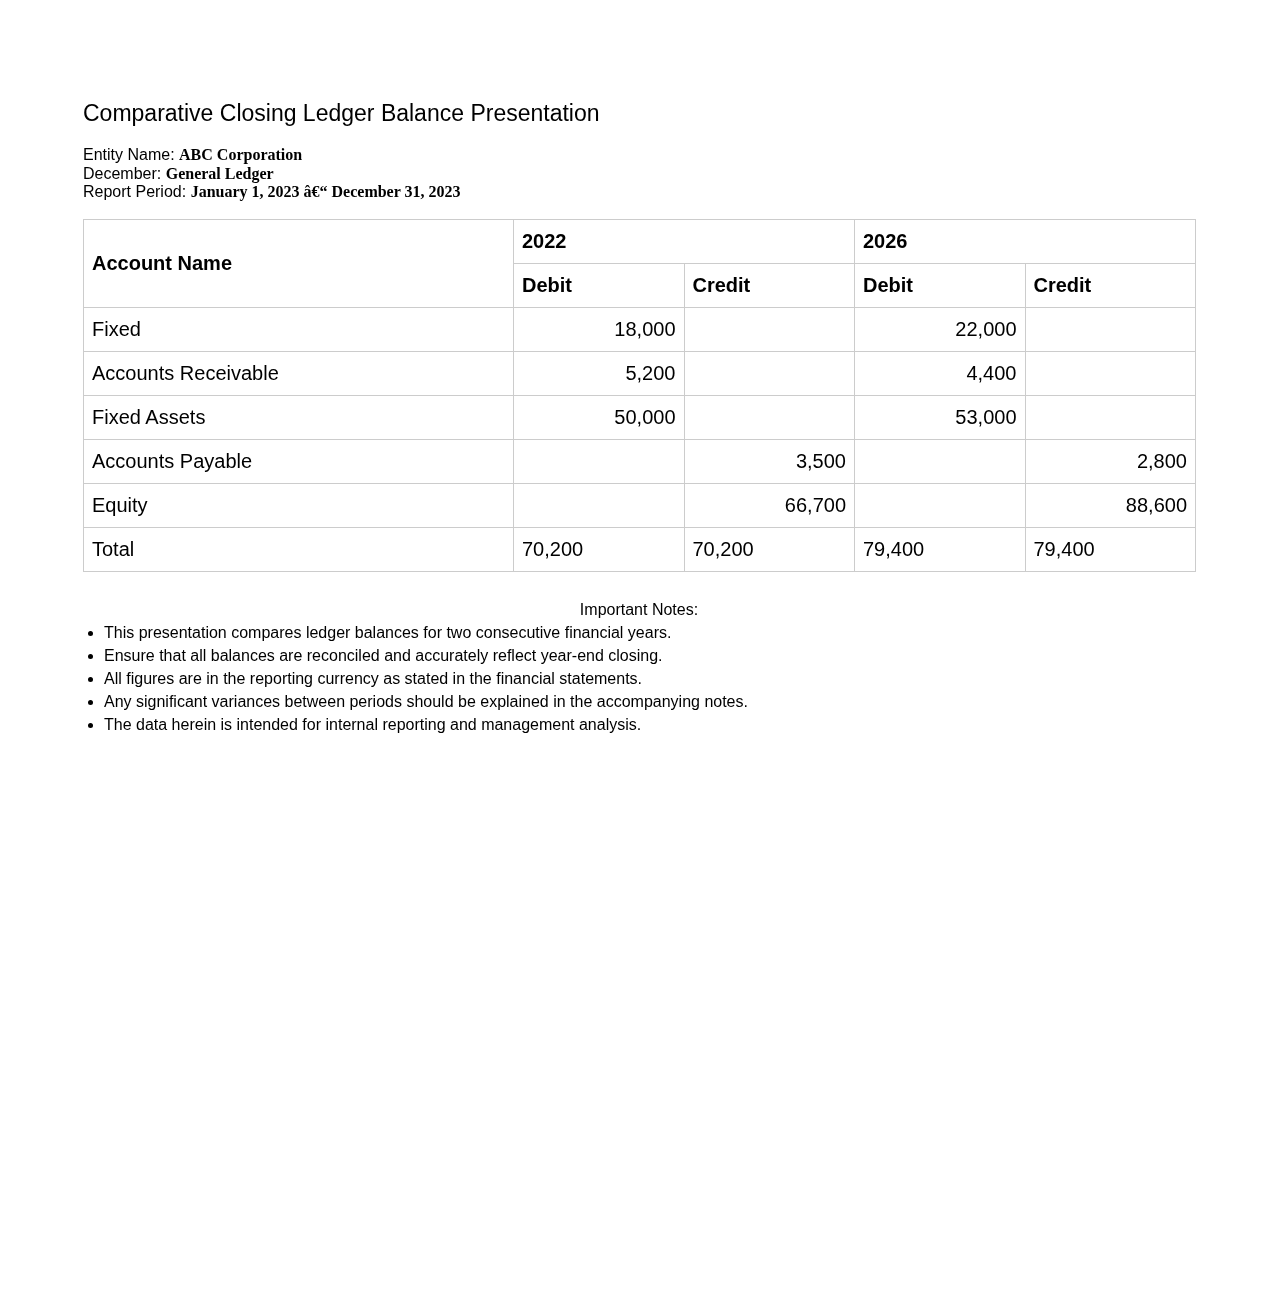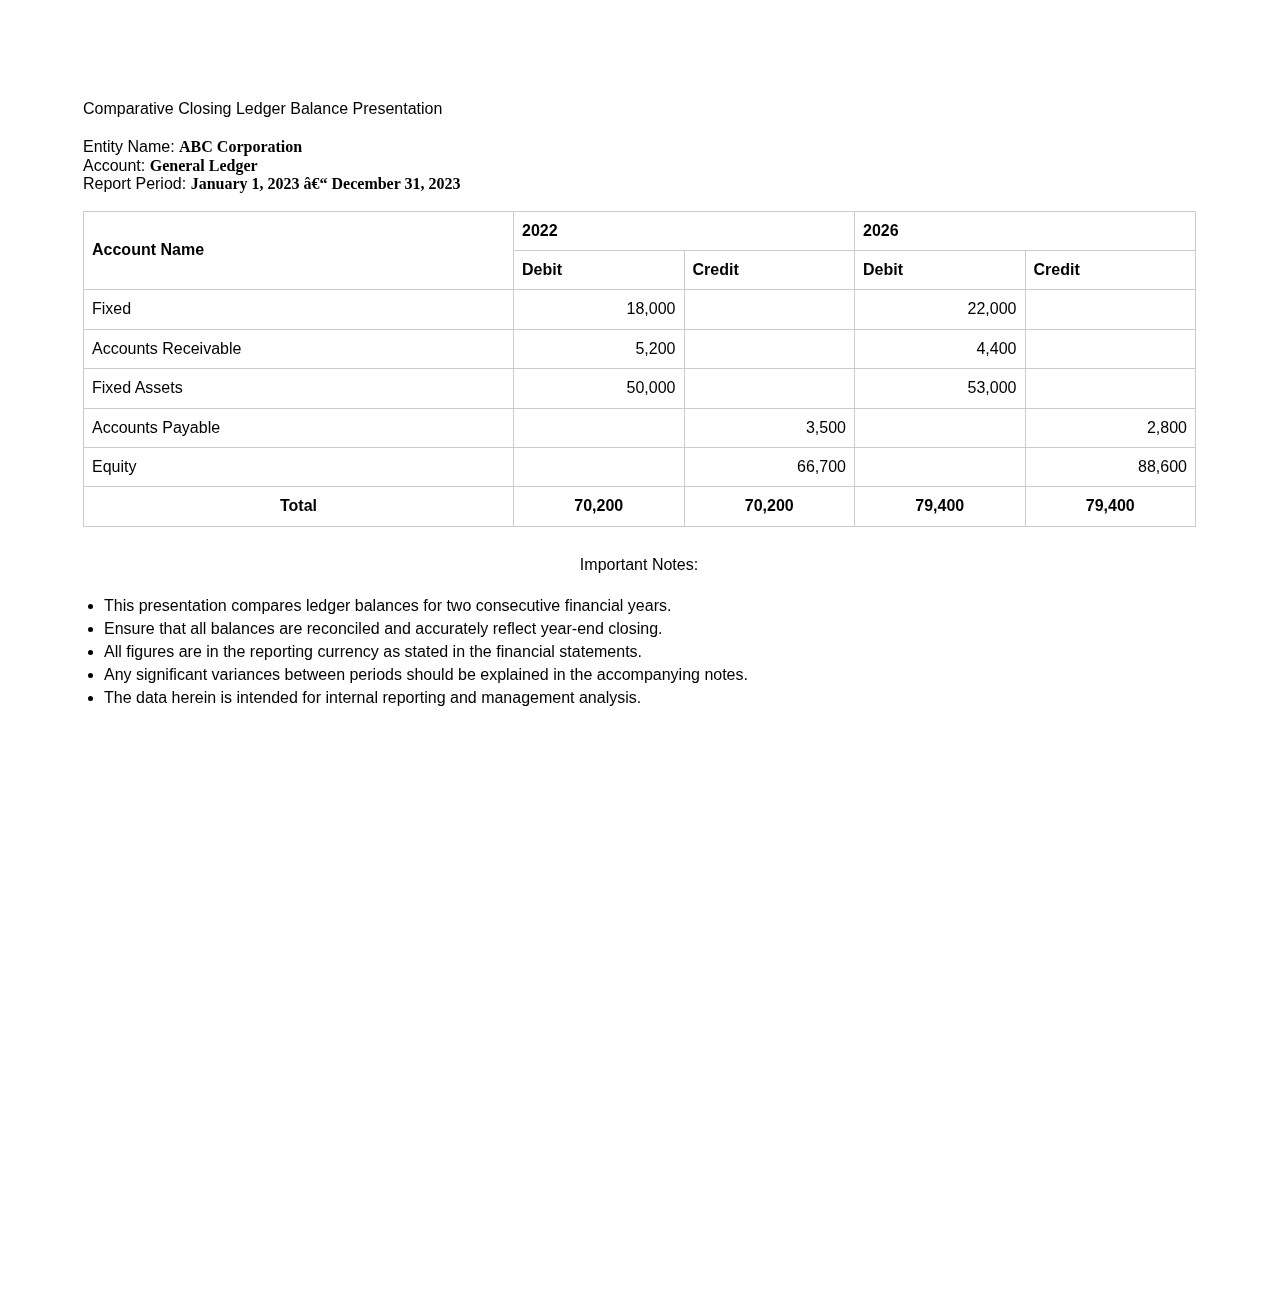--- a/index.html
+++ b/index.html
@@ -15,82 +15,82 @@
     height: 1300px;
     background: #ffffff;
     overflow: hidden;
   }
   .content {
     padding: 0 83px;
   }
   .title {
     margin: 0;
     padding-top: 100px;
-    font-size: 16px;
+    font-size: 23px;
     font-weight: 400;
     color: #000000;
   }
   .meta {
     margin: 20px 0 0 0;
   }
   .meta .label { font-weight: 400; text-align: right; }
   .meta .value { font-weight: 700; font-family: Liberation Serif, serif; }
 
   table.ledger {
     margin-top: 17px;
     border-collapse: collapse;
     table-layout: fixed;
     width: 1112px;
   }
   table.ledger th,
   table.ledger td {
     border: 1px solid #cccccc;
     padding: 10px 8px;
     vertical-align: middle;
-    font-size: 16px;
+    font-size: 20px;
     text-align: left;
     overflow: hidden;
     white-space: nowrap;
   }
   table.ledger th { font-weight: 700; }
   table.ledger td.num { text-align: right; }
   table.ledger tr.total-row td {
-    font-weight: 700;
-    text-align: center;
+    font-weight: 400;
+    text-align: left;
   }
   col.c-account { width: 430px; }
   col.c-amt { width: 170.5px; }
 
   .notes-heading {
     margin: 29px 0 0 0;
     font-weight: 400;
     text-align: center;
   }
   ul.notes-list {
-    margin: 20px 0 0 0;
+    margin: 2px 0 0 0;
     padding-left: 21px;
   }
   ul.notes-list li {
     line-height: 23px;
     padding-left: 0;
   }
 </style>
 </head>
 <body>
 
 <div class="page">
   <div class="content">
 
     <h1 class="title">Comparative Closing Ledger Balance Presentation</h1>
 
     <p class="meta">
       <span class="label">Entity Name:</span>
       <strong class="value">ABC Corporation</strong>
       <br>
-      <span class="label">Account:</span>
+      <span class="label">December:</span>
       <strong class="value">General Ledger</strong>
       <br>
       <span class="label">Report Period:</span>
       <strong class="value">January 1, 2023 â€“ December 31, 2023</strong>
     </p>
 
     <table class="ledger">
       <colgroup>
         <col class="c-account">
         <col class="c-amt">

